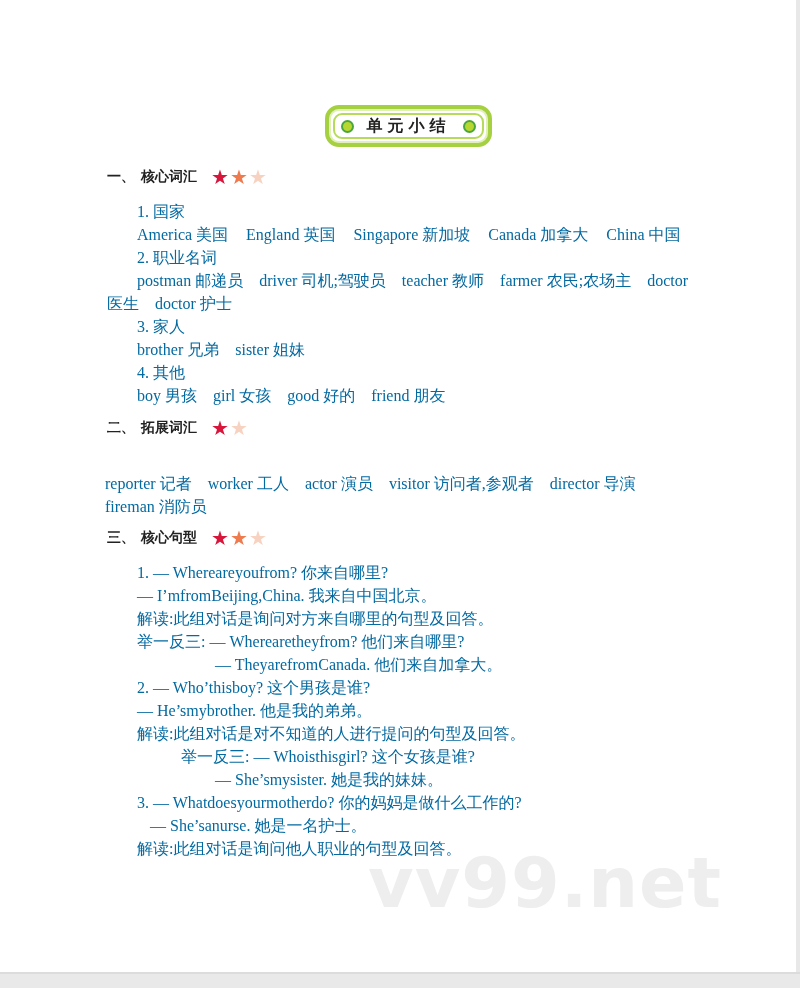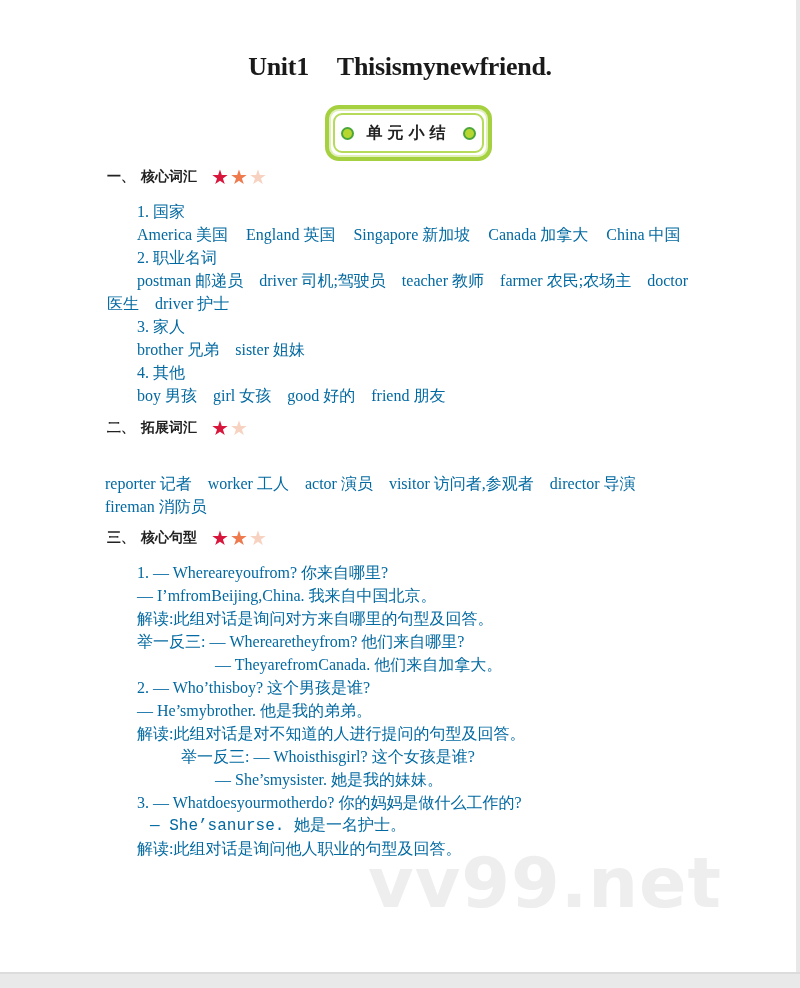--- a/index.html
+++ b/index.html
@@ -15,21 +15,21 @@
     position:absolute; left:0; top:972px; width:800px; height:16px;
     background:#e9e9e9; border-top:2px solid #dcdcdc;
   }
   .title {
     position:absolute; top:52px; left:0; width:800px; text-align:center;
     font-family:"Liberation Serif","DejaVu Serif",serif; font-weight:bold;
     font-size:26px; color:#1a1a1a; letter-spacing:-0.3px;
   }
   .title .gap { display:inline-block; width:28px; }
   .badge {
-    position:absolute; left:325px; top:105px; width:167px; height:56px;
+    position:absolute; left:325px; top:105px; width:167px; height:42px;
     box-sizing:border-box; border:4px solid #a5d040; border-radius:14px;
     background:#fff; box-shadow:0 0 0 2px #e0f0b8 inset;
   }
   .badge-inner {
     position:absolute; left:4px; top:4px; right:4px; bottom:4px;
     border:2px solid #b6db5a; border-radius:9px;
     display:flex; align-items:center; justify-content:space-between; padding:0 6px;
   }
   .dot { width:13px; height:13px; border-radius:50%; background:#b8d630; border:2px solid #4aa63a; box-sizing:border-box; }
   .badge-text { font-family:"DejaVu Sans",sans-serif; font-weight:bold; font-size:16px; letter-spacing:5px; color:#222; }
@@ -48,23 +48,20 @@
   .watermark {
     position:absolute; left:368px; top:842px; font-family:"DejaVu Sans",sans-serif;
     font-weight:bold; font-size:70px; color:#eeeeee; letter-spacing:1px;
   }
 </style>
 </head>
 <body>
 
 <div class="page">
 
-  <div class="title">
-    <span>Unit1</span><span class="gap"></span><span>Thisismynewfriend.</span>
-  </div>
 
   <div class="badge">
     <div class="badge-inner">
       <span class="dot"></span>
       <span class="badge-text">单元小结</span>
       <span class="dot"></span>
     </div>
   </div>
 
   <div class="section-head" style="top:167px;">
@@ -80,21 +77,21 @@
   <div class="line" style="left:137px; top:203px;">1. 国家</div>
   <div class="line" style="left:137px; top:226px;">
     <span class="item">America 美国</span>
     <span class="item">England 英国</span>
     <span class="item">Singapore 新加坡</span>
     <span class="item">Canada 加拿大</span>
     <span class="item">China 中国</span>
   </div>
   <div class="line" style="left:137px; top:249px;">2. 职业名词</div>
   <div class="line" style="left:137px; top:272px;">postman 邮递员　driver 司机;驾驶员　teacher 教师　farmer 农民;农场主　doctor</div>
-  <div class="line" style="left:107px; top:295px;">医生　driver 护士</div>
+  <div class="line" style="left:107px; top:295px;">医生　doctor 护士</div>
   <div class="line" style="left:137px; top:318px;text-align:center;">3. 家人</div>
   <div class="line" style="left:137px; top:341px;">brother 兄弟　sister 姐妹</div>
   <div class="line" style="left:137px; top:364px;">4. 其他</div>
   <div class="line" style="left:137px; top:387px;">boy 男孩　girl 女孩　good 好的　friend 朋友</div>
 
   <div class="section-head" style="top:418px;">
     <span class="num">二、</span>
     <span>拓展词汇</span>
     <span class="stars">
       <span class="star" style="color:#d8163c">★</span>
@@ -117,19 +114,19 @@
   <div class="line" style="left:137px; top:587px;">— I’mfromBeijing,China. 我来自中国北京。</div>
   <div class="line" style="left:137px; top:610px;">解读:此组对话是询问对方来自哪里的句型及回答。</div>
   <div class="line" style="left:137px; top:633px;">举一反三: — Wherearetheyfrom? 他们来自哪里?</div>
   <div class="line" style="left:215px; top:656px;">— TheyarefromCanada. 他们来自加拿大。</div>
   <div class="line" style="left:137px; top:679px;">2. — Who’thisboy? 这个男孩是谁?</div>
   <div class="line" style="left:137px; top:702px;">— He’smybrother. 他是我的弟弟。</div>
   <div class="line" style="left:137px; top:725px;">解读:此组对话是对不知道的人进行提问的句型及回答。</div>
   <div class="line" style="left:137px; top:748px;margin-left:44px;">举一反三: — Whoisthisgirl? 这个女孩是谁?</div>
   <div class="line" style="left:215px; top:771px;">— She’smysister. 她是我的妹妹。</div>
   <div class="line" style="left:137px; top:794px;">3. — Whatdoesyourmotherdo? 你的妈妈是做什么工作的?</div>
-  <div class="line" style="left:150px; top:817px;font-family:Liberation Mono, monospace;">— She’sanurse. 她是一名护士。</div>
+  <div class="line" style="left:150px; top:817px;">— She’sanurse. 她是一名护士。</div>
   <div class="line" style="left:137px; top:840px;">解读:此组对话是询问他人职业的句型及回答。</div>
 
   <div class="watermark">vv99.net</div>
 </div>
 
 <div class="bottom-strip"></div>
 
 </body></html>

